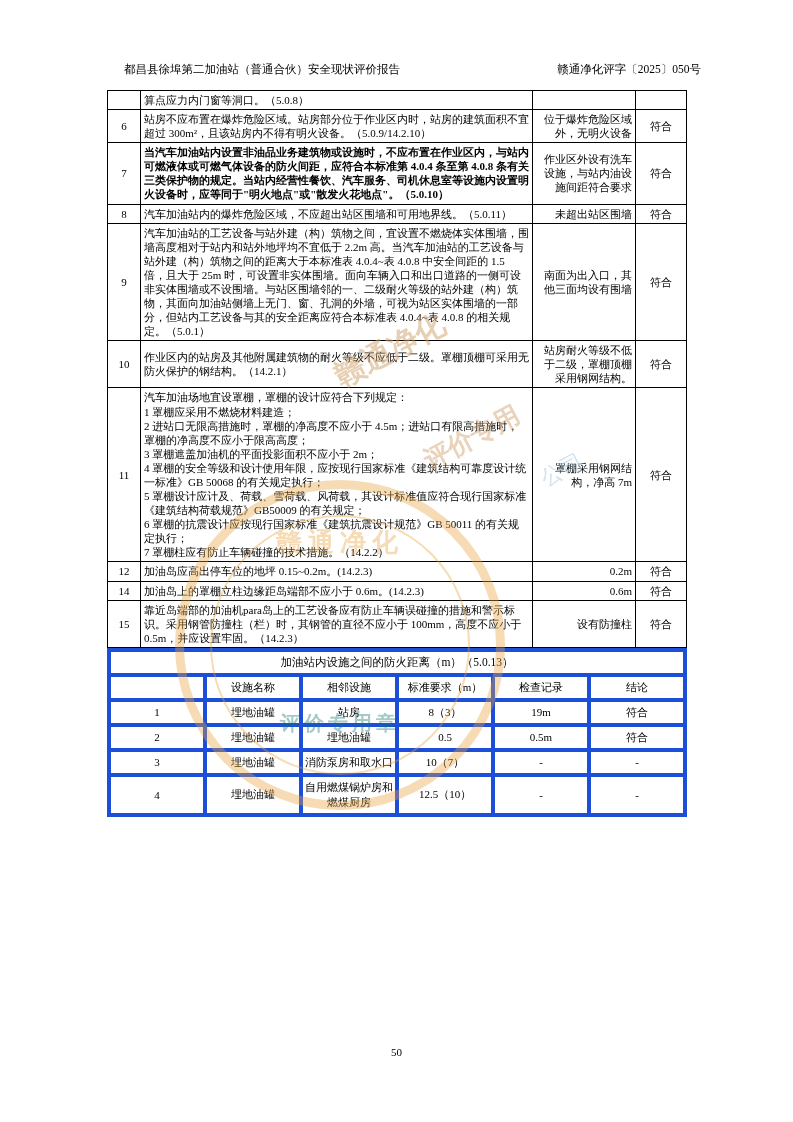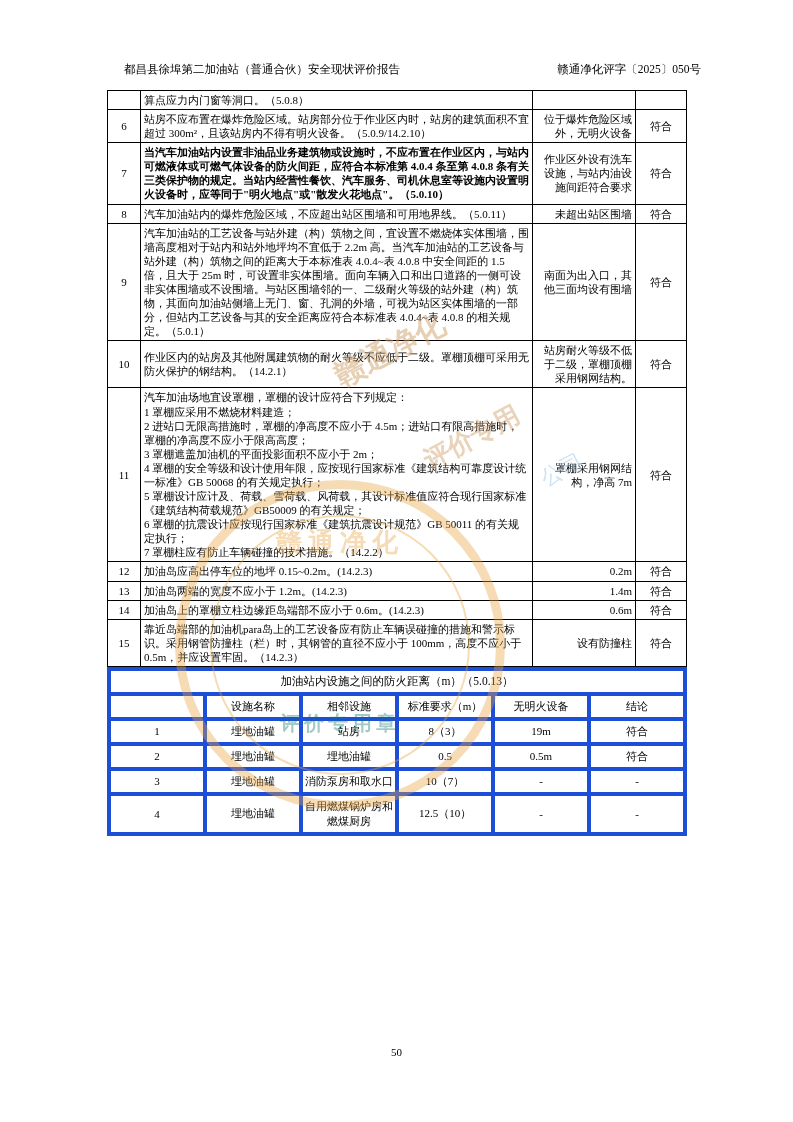--- a/index.html
+++ b/index.html
@@ -283,26 +283,20 @@
           <td class="record">罩棚采用钢网结构，净高 7m</td>
           <td class="concl">符合</td>
         </tr>
         <tr>
           <td class="num">12</td>
           <td class="content just">加油岛应高出停车位的地坪 0.15~0.2m。(14.2.3)</td>
           <td class="record">0.2m</td>
           <td class="concl">符合</td>
         </tr>
         <tr>
-          <td class="num">13</td>
-          <td class="content just">加油岛两端的宽度不应小于 1.2m。(14.2.3)</td>
-          <td class="record">1.4m</td>
-          <td class="concl">符合</td>
-        </tr>
-        <tr>
           <td class="num">14</td>
           <td class="content just">加油岛上的罩棚立柱边缘距岛端部不应小于 0.6m。(14.2.3)</td>
           <td class="record">0.6m</td>
           <td class="concl">符合</td>
         </tr>
         <tr>
           <td class="num">15</td>
           <td class="content just">靠近岛端部的加油机para岛上的工艺设备应有防止车辆误碰撞的措施和警示标识。采用钢管防撞柱（栏）时，其钢管的直径不应小于 100mm，高度不应小于 0.5m，并应设置牢固。（14.2.3）</td>
           <td class="record">设有防撞柱</td>
           <td class="concl">符合</td>
@@ -313,21 +307,21 @@
     <table class="sub">
       <tbody>
         <tr class="section-title">
           <td colspan="6">加油站内设施之间的防火距离（m）（5.0.13）</td>
         </tr>
         <tr>
           <td class="sub-c0"></td>
           <td class="sub-c1">设施名称</td>
           <td class="sub-c2">相邻设施</td>
           <td class="sub-c3">标准要求（m）</td>
-          <td class="sub-c4">无明火设备</td>
+          <td class="sub-c4">检查记录</td>
           <td class="sub-c5">结论</td>
         </tr>
         <tr>
           <td class="sub-c0">1</td>
           <td class="sub-c1">埋地油罐</td>
           <td class="sub-c2">站房</td>
           <td class="sub-c3">8（3）</td>
           <td class="sub-c4">19m</td>
           <td class="sub-c5">符合</td>
         </tr>

